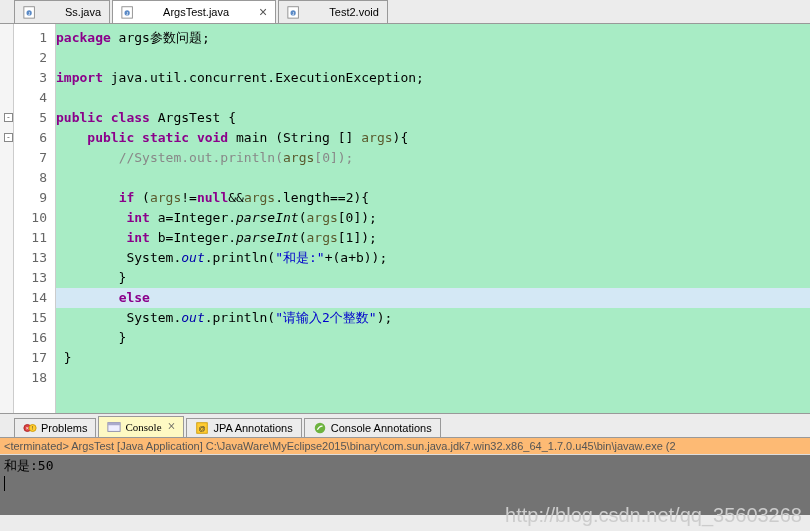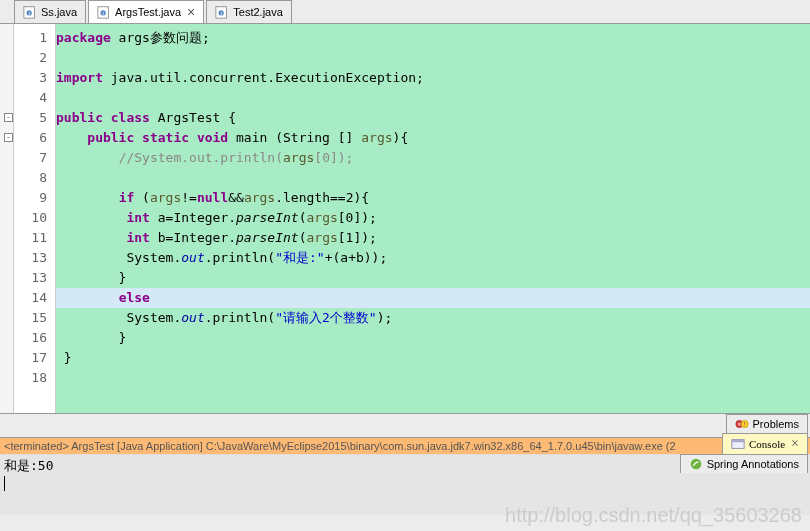--- a/index.html
+++ b/index.html
@@ -1,19 +1,19 @@
 <!DOCTYPE html>
 <html><head>
   <meta charset="utf-8">
   <style>
     * { margin: 0; padding: 0; box-sizing: border-box; }
     body { font-family: Arial, sans-serif; font-size: 12px; background: #ececec; width: 810px; height: 531px; overflow: hidden; }
     
     .editor-tabs { display: flex; background: #ececec; border-bottom: 1px solid #999; height: 24px; padding-left: 14px; }
-    .tab { display: flex; align-items: center; padding: 2px 8px; border: 1px solid #999; border-bottom: none; margin-right: 2px; background: #ececec; cursor: pointer; font-size: 11px; }
+    .tab { display: flex; align-items: center; padding: 2px 8px; border: 1px solid #999; border-bottom: none; margin-right: 2px; background: #ececec; cursor: pointer; font-size: 11px; gap: 24px; }
     .tab.active { background: #fff; }
     .tab-icon { width: 14px; height: 14px; margin-right: 4px; display: inline-flex; }
     .tab-close { margin-left: 6px; cursor: pointer; font-size: 14px; color: #555; }
     
     .editor-container { display: flex; height: 390px; border-bottom: 1px solid #999; }
     .left-margin { width: 14px; background: #f5f5f5; border-right: 1px solid #ccc; }
     .gutter { width: 42px; background: #fff; text-align: right; padding-right: 8px; font-family: Consolas, monospace; font-size: 13px; color: #666; line-height: 20px; padding-top: 4px; border-right: 1px solid #ccc; position: relative; }
     .gutter-line { height: 20px; position: relative; }
     .fold-marker { position: absolute; left: -10px; width: 9px; height: 9px; border: 1px solid #888; background: #fff; font-size: 8px; line-height: 7px; text-align: center; cursor: pointer; top: 5px; }
     
@@ -22,27 +22,27 @@
     .code-line.highlight { background: #d4e8f5; }
     
     .kw { color: #8b008b; font-weight: bold; }
     .str { color: #0000cc; }
     .comment { color: #888; }
     .italic { font-style: italic; }
     .field { color: #0000aa; font-style: italic; }
     .param { color: #5a5a2d; }
     
     .bottom-panel { background: #fff; }
-    .bottom-tabs { display: flex; background: #ececec; border-bottom: 1px solid #999; height: 24px; padding-left: 14px; align-items: flex-end; flex-direction: column; }
+    .bottom-tabs { display: flex; background: #ececec; border-bottom: 1px solid #999; height: 24px; padding-left: 14px; align-items: flex-end; }
     .btab { display: flex; align-items: center; padding: 2px 8px; border: 1px solid #999; border-bottom: none; margin-right: 2px; background: #ececec; cursor: pointer; font-size: 11px; }
     .btab.active { background: #fef9c3; font-family: Liberation Serif, serif; }
     .btab-icon { width: 14px; height: 14px; margin-right: 4px; display: inline-flex; }
     
     .console-header { font-size: 11px; padding: 2px 4px; color: #555; border-bottom: 1px solid #ddd; background: #fdba74; white-space: nowrap; overflow: hidden; }
-    .console-output { font-family: Consolas, monospace; font-size: 13px; padding: 2px 4px; background: #e5e5e5; min-height: 60px; }
+    .console-output { font-family: Consolas, monospace; font-size: 13px; padding: 2px 4px; background: #737373; min-height: 60px; }
     .console-cursor { display: inline-block; width: 1px; height: 15px; background: #000; vertical-align: middle; }
     
     .watermark { position: fixed; bottom: 4px; right: 8px; color: #ccc; font-size: 20px; font-family: sans-serif; }
   </style>
 </head>
 <body>
 
 <div class="editor-tabs">
     <div class="tab">
       <span class="tab-icon">
@@ -66,21 +66,21 @@
       <span class="tab-close">×</span>
     </div>
     <div class="tab">
       <span class="tab-icon">
         <svg viewBox="0 0 16 16" width="14" height="14">
           <rect x="1" y="2" width="12" height="13" fill="#fff" stroke="#888"></rect>
           <circle cx="7" cy="9" r="3" fill="#5a8ac6"></circle>
           <text x="7" y="11" font-size="5" text-anchor="middle" fill="#fff">J</text>
         </svg>
       </span>
-      <span>Test2.java</span>
+      <span>Test2.void</span>
     </div>
   </div>
 
 <div class="editor-container">
   <div class="left-margin"></div>
   <div class="gutter">
       <div class="gutter-line">1</div>
       <div class="gutter-line">2</div>
       <div class="gutter-line">3</div>
       <div class="gutter-line">4</div>
@@ -121,25 +121,34 @@
             <rect x="1" y="3" width="14" height="10" fill="#eef" stroke="#88a"></rect>
             <rect x="1" y="3" width="14" height="3" fill="#aac"></rect>
           </svg>
         </span>
         <span>Console</span>
         <span class="tab-close">×</span>
       </div>
       <div class="btab">
         <span class="btab-icon">
           <svg viewBox="0 0 16 16" width="14" height="14">
+            <rect x="2" y="2" width="12" height="12" fill="#fc3" stroke="#c90"></rect>
+            <text x="8" y="11" font-size="8" text-anchor="middle" fill="#333">@</text>
+          </svg>
+        </span>
+        <span>JPA Annotations</span>
+      </div>
+      <div class="btab">
+        <span class="btab-icon">
+          <svg viewBox="0 0 16 16" width="14" height="14">
             <circle cx="8" cy="8" r="6" fill="#6db33f"></circle>
             <path d="M5 10 Q8 5 11 6" stroke="#fff" fill="none" stroke-width="1.5"></path>
           </svg>
         </span>
-        <span>Spring Annotations</span>
+        <span>Console Annotations</span>
       </div>
     </div>
   <div class="console-header">&lt;terminated&gt; ArgsTest [Java Application] C:\JavaWare\MyEclipse2015\binary\com.sun.java.jdk7.win32.x86_64_1.7.0.u45\bin\javaw.exe (2</div>
   <div class="console-output">
     <span>和是:50</span><br>
     <span class="console-cursor"></span>
   </div>
 </div>
 
 <div class="watermark">http://blog.csdn.net/qq_35603268</div>

